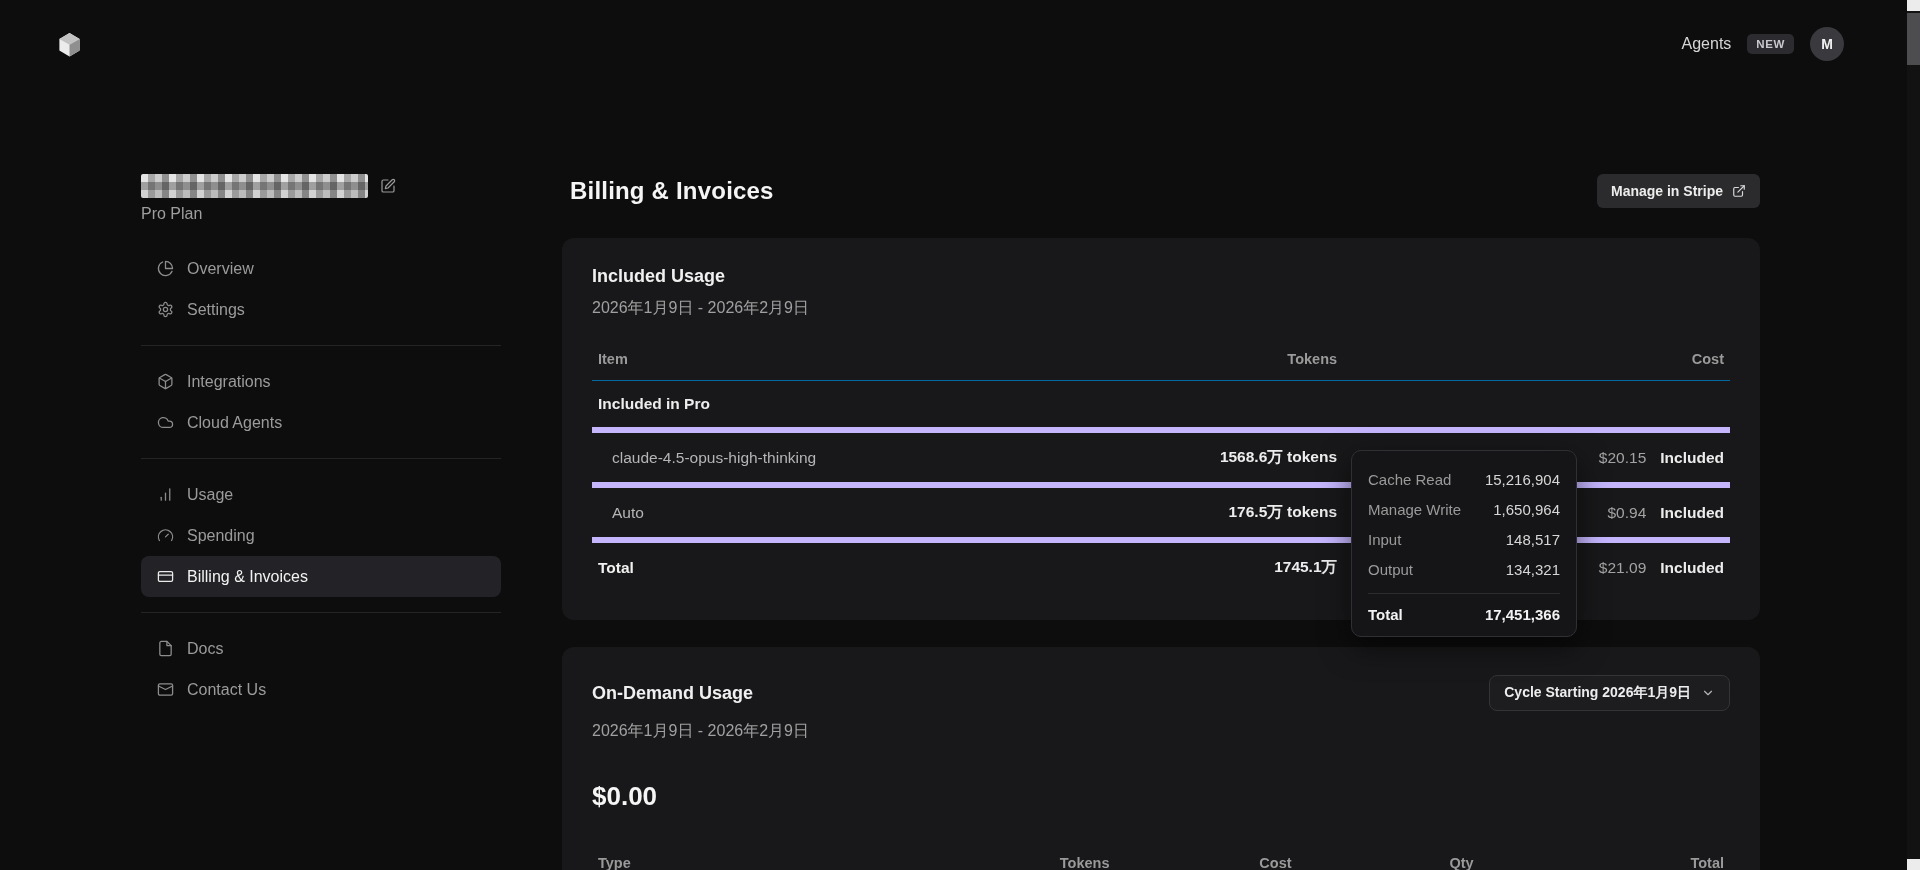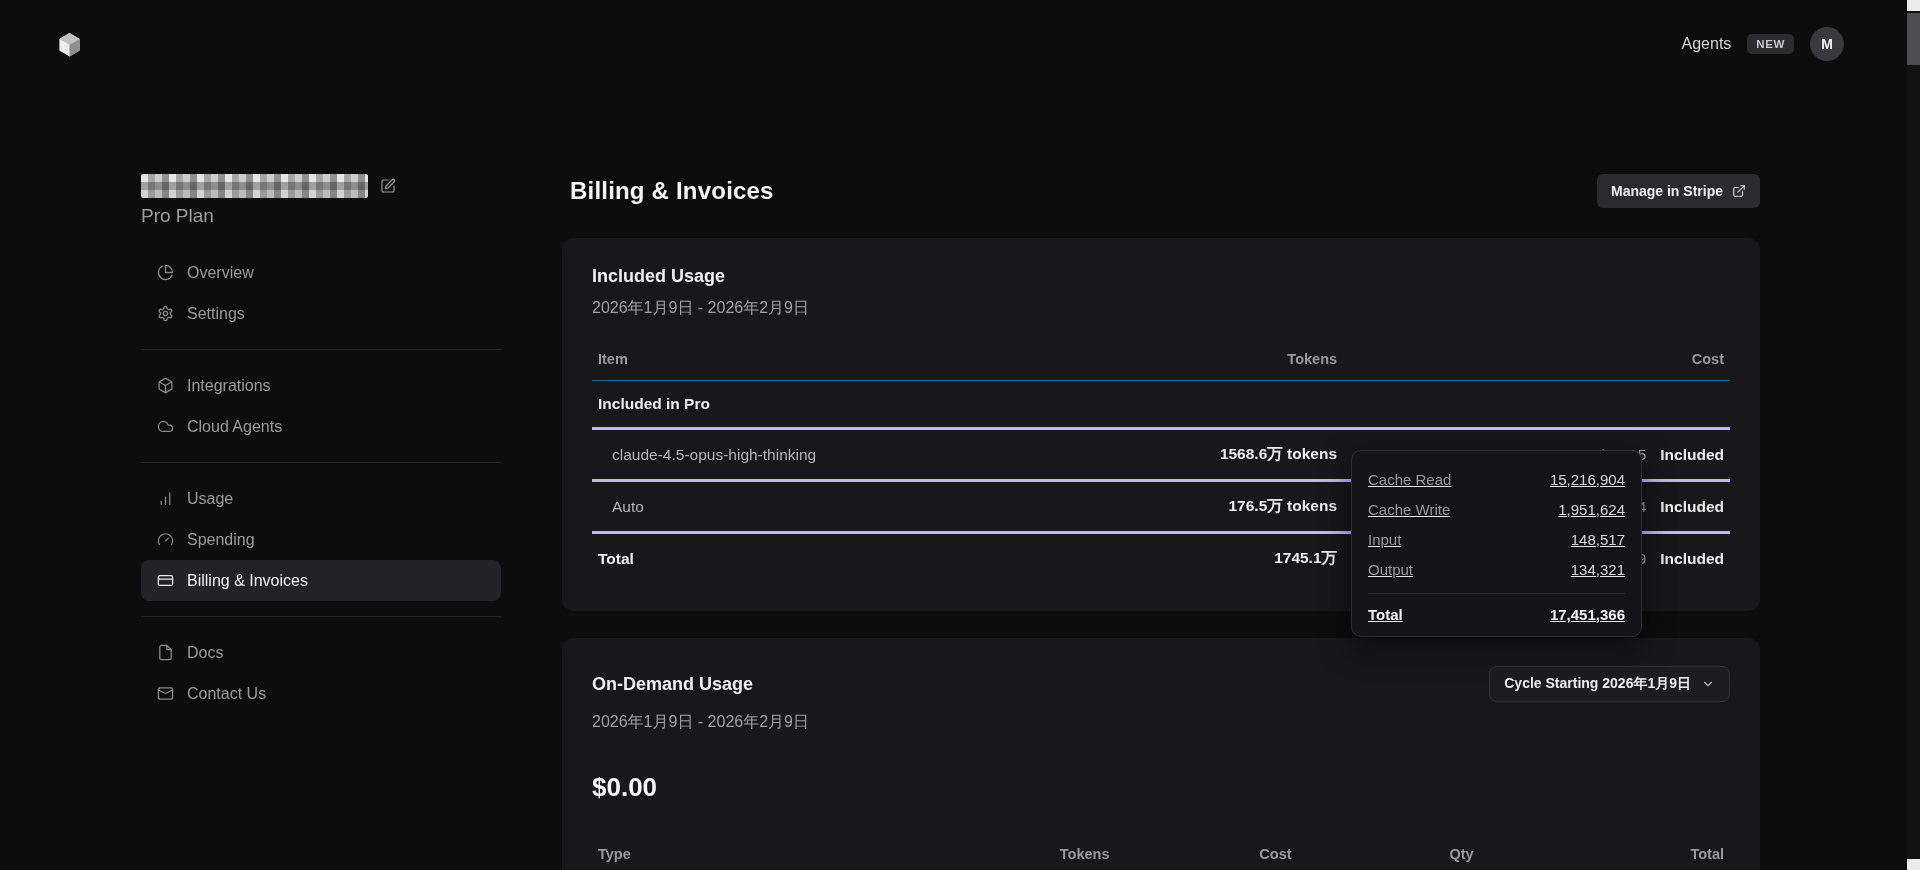--- a/index.html
+++ b/index.html
@@ -24,21 +24,21 @@
   .sidebar { width:360px; flex-shrink:0; }
   .user-name-row { display:flex; align-items:center; gap:10px; }
   .censored {
     width:227px; height:24px; border-radius:2px;
     background:
       repeating-linear-gradient(90deg, rgba(255,255,255,.9) 0 7px, rgba(175,175,175,.85) 7px 14px, rgba(225,225,225,.9) 14px 21px, rgba(145,145,145,.85) 21px 28px),
       repeating-linear-gradient(0deg, #d2d2d2 0 8px, #a0a0a0 8px 16px, #e4e4e4 16px 24px);
     background-blend-mode: multiply;
   }
   .edit-btn { background:none; border:0; padding:2px; color:#9a9a9a; cursor:pointer; display:flex; }
-  .plan-label { color:#9e9e9e; font-size:19px; margin-top:7px; }
+  .plan-label { color:#9e9e9e; font-size:16px; margin-top:7px; }
   .side-nav { margin-top:25px; }
   .side-nav ul { list-style:none; margin:0; padding:0; }
   .nav-item { display:flex; align-items:center; gap:13px; height:41px; padding:0 16px; border-radius:8px; color:#9b9b9b; font-size:16px; cursor:pointer; }
   .nav-item .nav-icon { display:flex; color:#8d8d8d; }
   .nav-item.active { background:#232327; color:#f2f2f2; }
   .nav-item.active .nav-icon { color:#eaeaea; }
   .side-divider { border:0; border-top:1px solid #242427; margin:15px 0; }
 
   
   .main { margin-left:61px; width:1198px; }
@@ -49,32 +49,32 @@
 
   .card { background:#18181a; border-radius:12px; padding:28px 30px; }
   .card-title { font-size:18px; font-weight:600; margin:0 0 11px; color:#f0f0f0; }
   .date-range { color:#a0a0a0; font-size:16px; }
 
   
   table { width:100%; border-collapse:collapse; }
   .usage-table { margin-top:22px; font-size:15.5px; }
   .usage-table th { color:#9a9a9a; font-weight:600; font-size:14.5px; text-align:left; padding:10px 6px 13px 6px; border-bottom:1px solid #0369a1; }
   .usage-table th.num, .usage-table td.num { text-align:right; }
-  .usage-table td { padding:14px 6px; border-bottom:3px solid #c4b5fd; }
+  .usage-table td { padding:14px 6px; border-bottom:6px solid #c4b5fd; }
   .section-row td { color:#ededed; font-weight:600; }
   td.model-name { color:#b5b5b5; padding-left:20px; }
   td.tokens-val { color:#ededed; font-weight:600; }
   .cost-wrap { display:flex; justify-content:flex-end; align-items:baseline; gap:14px; }
   .cost-amount { color:#a3a3a3; font-weight:400; }
   .cost-badge { color:#ececec; font-weight:600; }
   .total-row td { border-bottom:0; }
   .total-row .row-label { color:#f0f0f0; font-weight:700; }
 
   
-  .tooltip { position:absolute; left:1351px; top:450px; width:291px; background:#151517; border:1px solid #303034; border-radius:10px; padding:13px 16px; box-shadow:0 10px 30px rgba(0,0,0,.55); z-index:5;text-decoration:underline; }
+  .tooltip { position:absolute; left:1351px; top:450px; width:226px; background:#151517; border:1px solid #303034; border-radius:10px; padding:13px 16px; box-shadow:0 10px 30px rgba(0,0,0,.55); z-index:5; }
   .tooltip-row { display:flex; justify-content:space-between; align-items:center; height:30px; font-size:15px; }
   .t-label { color:#9a9a9a; }
   .t-value { color:#d6d6d6; }
   .tooltip-total { display:flex; justify-content:space-between; border-top:1px solid #2c2c30; margin-top:9px; padding-top:12px; font-weight:700; color:#f2f2f2; font-size:15px; }
 
   
   .card-ondemand { margin-top:27px; min-height:420px; }
   .card2-header { display:flex; justify-content:space-between; align-items:center; margin-bottom:10px; }
   .card2-header .card-title { margin:0; }
   .cycle-btn { display:flex; align-items:center; gap:10px; background:#1d1d20; border:1px solid #343438; border-radius:8px; color:#ededed; font-size:14px; font-weight:600; padding:8px 14px; cursor:pointer; }
@@ -343,22 +343,22 @@
 
     </main>
   </div>
 
   <div class="tooltip">
     <div class="tooltip-row">
       <span class="t-label">Cache Read</span>
       <span class="t-value">15,216,904</span>
     </div>
     <div class="tooltip-row">
-      <span class="t-label">Cache Write</span>
-      <span class="t-value">1,951,624</span>
+      <span class="t-label">Manage Write</span>
+      <span class="t-value">1,650,964</span>
     </div>
     <div class="tooltip-row">
       <span class="t-label">Input</span>
       <span class="t-value">148,517</span>
     </div>
     <div class="tooltip-row">
       <span class="t-label">Output</span>
       <span class="t-value">134,321</span>
     </div>
     <div class="tooltip-total">

